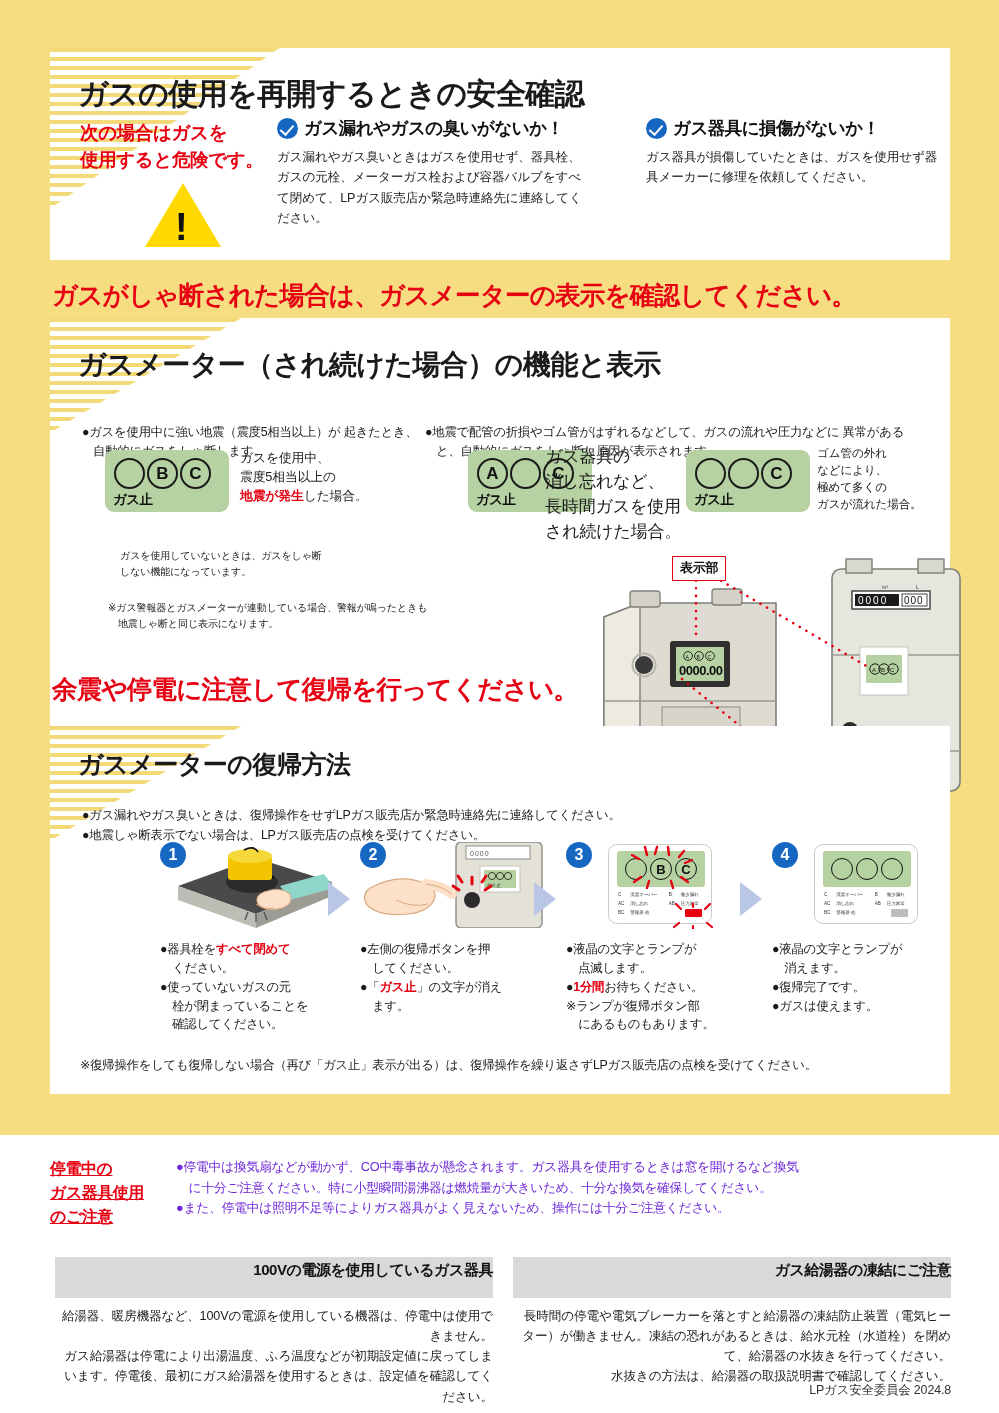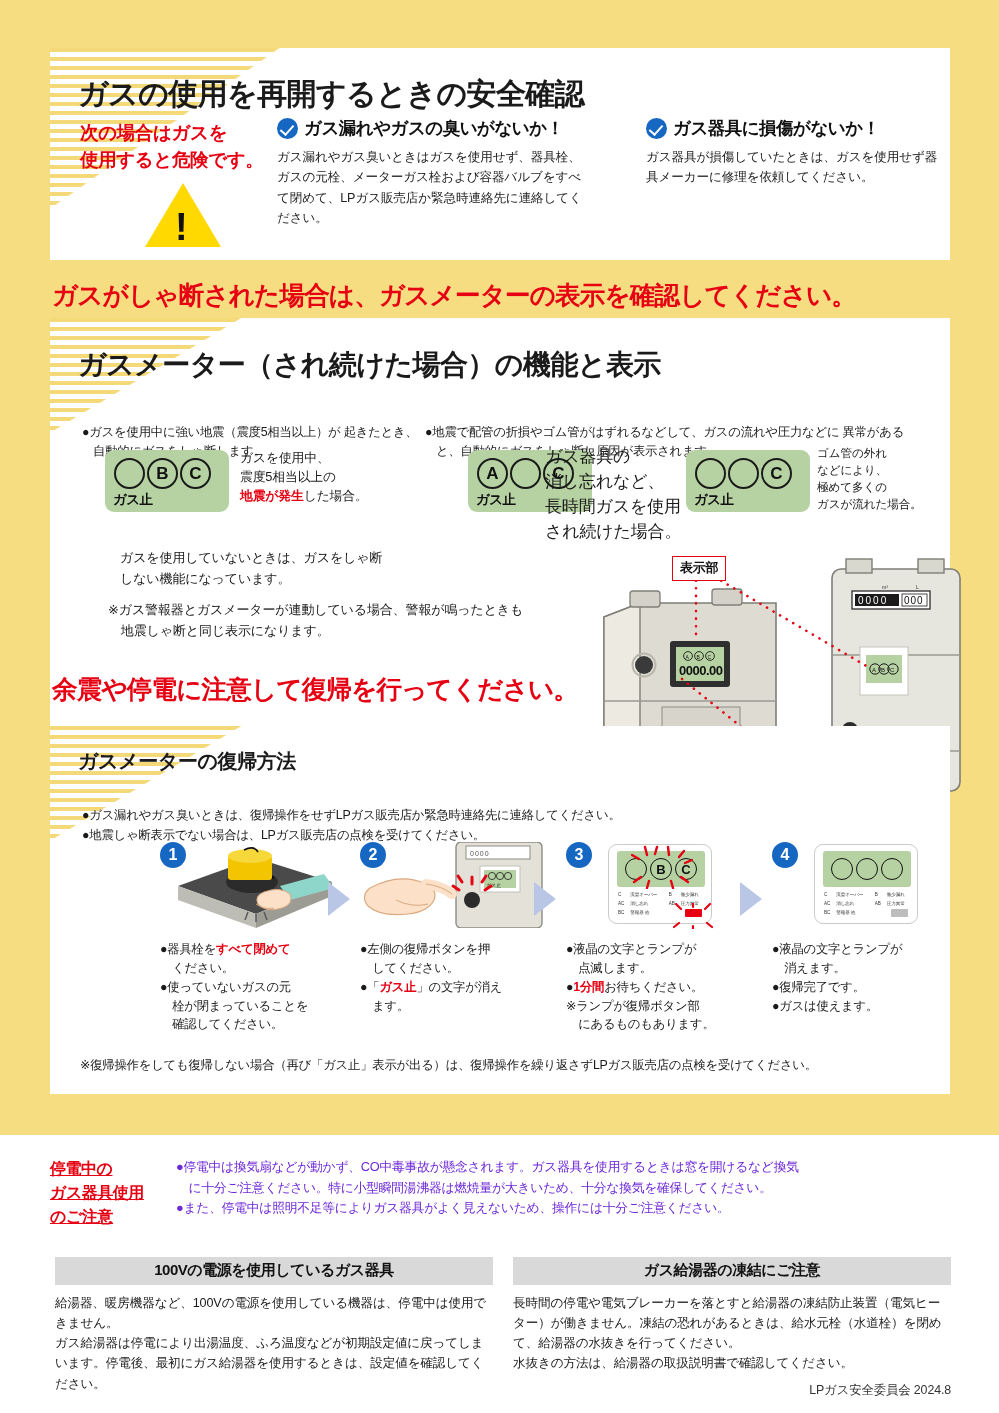--- a/index.html
+++ b/index.html
@@ -133,41 +133,41 @@
   .red-em { color: #e60012; font-weight: bold; }
 
   #mb1 { left: 105px; top: 450px; }
   #mc1 { left: 240px; top: 448px; width: 215px; }
   #mb2 { left: 468px; top: 450px; }
   #mc2 { left: 545px; top: 444px; width: 140px; font-size: 17px; line-height: 1.48;}
   #mb2 { left: 468px; top: 450px; }
   #mb3 { left: 686px; top: 450px; }
   #mc3 { left: 817px; top: 444px; width: 140px; font-size: 11.6px; line-height: 1.48;}
   .note-s2 {
-    position: absolute; font-size: 13px; line-height: 1.6;
+    position: absolute; font-size: 10px; line-height: 1.6;
     color: #1a1a1a; letter-spacing: -0.01em;
   }
   #note1 { left: 120px; top: 548px; width: 400px; }
   #note2 { left: 108px; top: 600px; width: 480px; }
 
   
   .redlabel {
     position: absolute; border: 1.6px solid #e60012; background: #fff;
     font-size: 13px; font-weight: bold; color: #111;
     padding: 2px 7px 3px; letter-spacing: -0.02em; white-space: nowrap;
   }
   #lbl-display { left: 672px; top: 556px; }
   #lbl-button  { left: 707px; top: 754px; }
 
   
   #banner2 { left: 52px; top: 672px; font-size: 25.5px; }
 
   
   #card3 { left: 50px; top: 726px; width: 900px; height: 368px; }
-  #s3-title { left: 28px; top: 22px; font-size: 20px; }
+  #s3-title { left: 28px; top: 22px; font-size: 25px; }
   #s3-bullets {
     position: absolute; left: 32px; top: 80px; width: 850px;
     font-size: 12.4px; line-height: 1.6; color: #1a1a1a; letter-spacing: -0.02em;
   }
   .steps { position: absolute; left: 0; top: 116px; width: 900px; height: 230px; }
   .step { position: absolute; top: 0; width: 200px; }
   .step.s1 { left: 110px; }
   .step.s2 { left: 310px; }
   .step.s3 { left: 516px; }
   .step.s4 { left: 722px; }
@@ -235,26 +235,26 @@
     line-height: 1.5; letter-spacing: -0.03em; text-decoration: underline;
   }
   #teiden-body {
     position: absolute; left: 176px; top: 22px; width: 772px;
     font-size: 12.8px; line-height: 1.62; color: #6d28d9; letter-spacing: -0.02em;
   }
   .subbox { position: absolute; top: 122px; width: 438px; }
   .subbox.left { left: 55px; }
   .subbox.right { left: 513px; }
   .subbox h4 {
-    background: #d9d9d9; text-align: center; font-size: 15px;
-    font-weight: bold; color: #111; padding: 4px 0 5px; letter-spacing: -0.03em;
+    background: #d9d9d9; text-align: right; font-size: 15px;
+    font-weight: bold; color: #111; padding: 4px 0 18px; letter-spacing: -0.03em;
   }
   .subbox p {
     margin-top: 8px; font-size: 12.6px; line-height: 1.6;
-    color: #1a1a1a; letter-spacing: -0.01em;
+    color: #1a1a1a; letter-spacing: -0.01em; text-align: right;
   }
   #footer {
     position: absolute; right: 48px; bottom: 14px;
     font-size: 12.4px; color: #333; letter-spacing: -0.01em;
   }
 
   
   #meter-art { position: absolute; left: 600px; top: 555px; width: 390px; height: 250px; }
 </style>
 </head>

